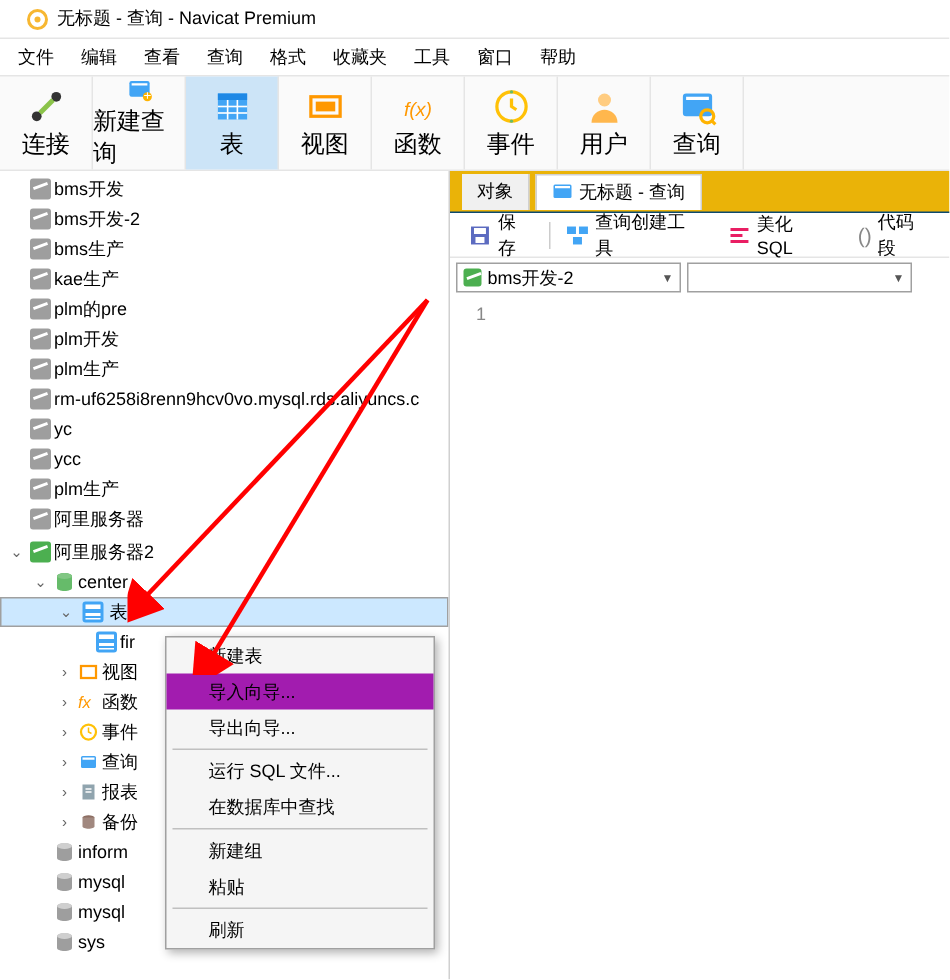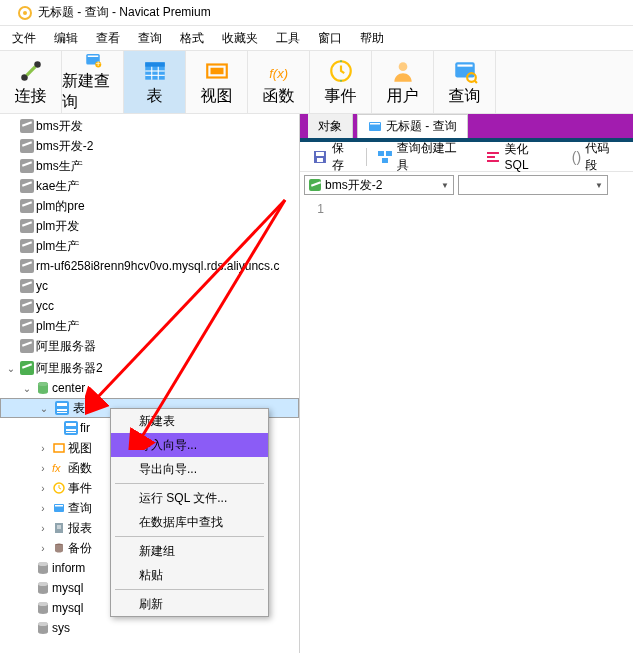--- a/index.html
+++ b/index.html
@@ -22,25 +22,25 @@
     .node.sel { background:#cce8ff; }
     .chev { width:14px; text-align:center; color:#666; font-size:10px; }
     .conn-icon { width:14px; height:14px; background:#9e9e9e; border-radius:2px; position:relative; }
     .conn-icon.active { background:#4caf50; }
     .conn-icon::after { content:""; position:absolute; top:4px; left:2px; width:10px; height:2px; background:#fff; transform:rotate(-20deg); }
     .db-icon { width:14px; height:14px; display:inline-block; }
     .db-icon svg { width:14px; height:14px; }
     .tbl-icon { width:14px; height:14px; background:#42a5f5; border-radius:2px; position:relative; }
     .tbl-icon::before { content:""; position:absolute; top:2px; left:2px; right:2px; height:3px; background:#fff; }
     .tbl-icon::after { content:""; position:absolute; top:7px; left:2px; right:2px; bottom:2px; background:repeating-linear-gradient(#42a5f5 0 1px,#fff 1px 3px); }
-    .ctx-menu { position:absolute; left:110px; top:408px; width:159px; background:#f5f5f5; border:1px solid #a0a0a0; box-shadow:2px 2px 6px rgba(0,0,0,.3); z-index:10; }
+    .ctx-menu { position:absolute; left:110px; top:424px; width:180px; background:#f5f5f5; border:1px solid #a0a0a0; box-shadow:2px 2px 6px rgba(0,0,0,.3); z-index:10; }
     .ctx-item { height:24px; display:flex; align-items:center; padding:0 10px 0 28px; }
-    .ctx-item:hover,.ctx-item.hl { background:#8b5cf6; }
+    .ctx-item:hover,.ctx-item.hl { background:#a21caf; }
     .ctx-sep { height:1px; background:#c0c0c0; margin:2px 4px; }
-    .tabs { height:28px; display:flex; align-items:center; border-bottom:4px solid #0c4a6e; background:#a21caf; padding-left:8px; gap:4px; }
+    .tabs { height:28px; display:flex; align-items:center; border-bottom:1px solid #0c4a6e; background:#eab308; padding-left:8px; gap:4px; }
     .tab { height:24px; display:flex; align-items:center; padding:0 10px; gap:4px; background:#fff; border:1px solid #d0d0d0; border-bottom:none; }
     .tab .ticon-s { width:14px; height:14px; }
     .qtool { height:30px; display:flex; align-items:center; padding:0 6px; gap:4px; border-bottom:1px solid #e5e5e5; }
     .qbtn { display:flex; align-items:center; gap:4px; padding:2px 6px; }
     .qsel { height:26px; display:flex; align-items:center; padding:0 4px; gap:4px; }
     .sel { height:20px; border:1px solid #a0a0a0; display:flex; align-items:center; padding:0 4px; gap:4px; background:#fff; }
     .sel1 { width:150px; } .sel2 { width:150px; }
     .sel .dd { margin-left:auto; font-size:8px; color:#555; }
     .editor { flex:1; background:#fff; padding:4px 6px; display:flex; }
     .gutter { width:24px; text-align:right; color:#888; padding-right:6px; }

